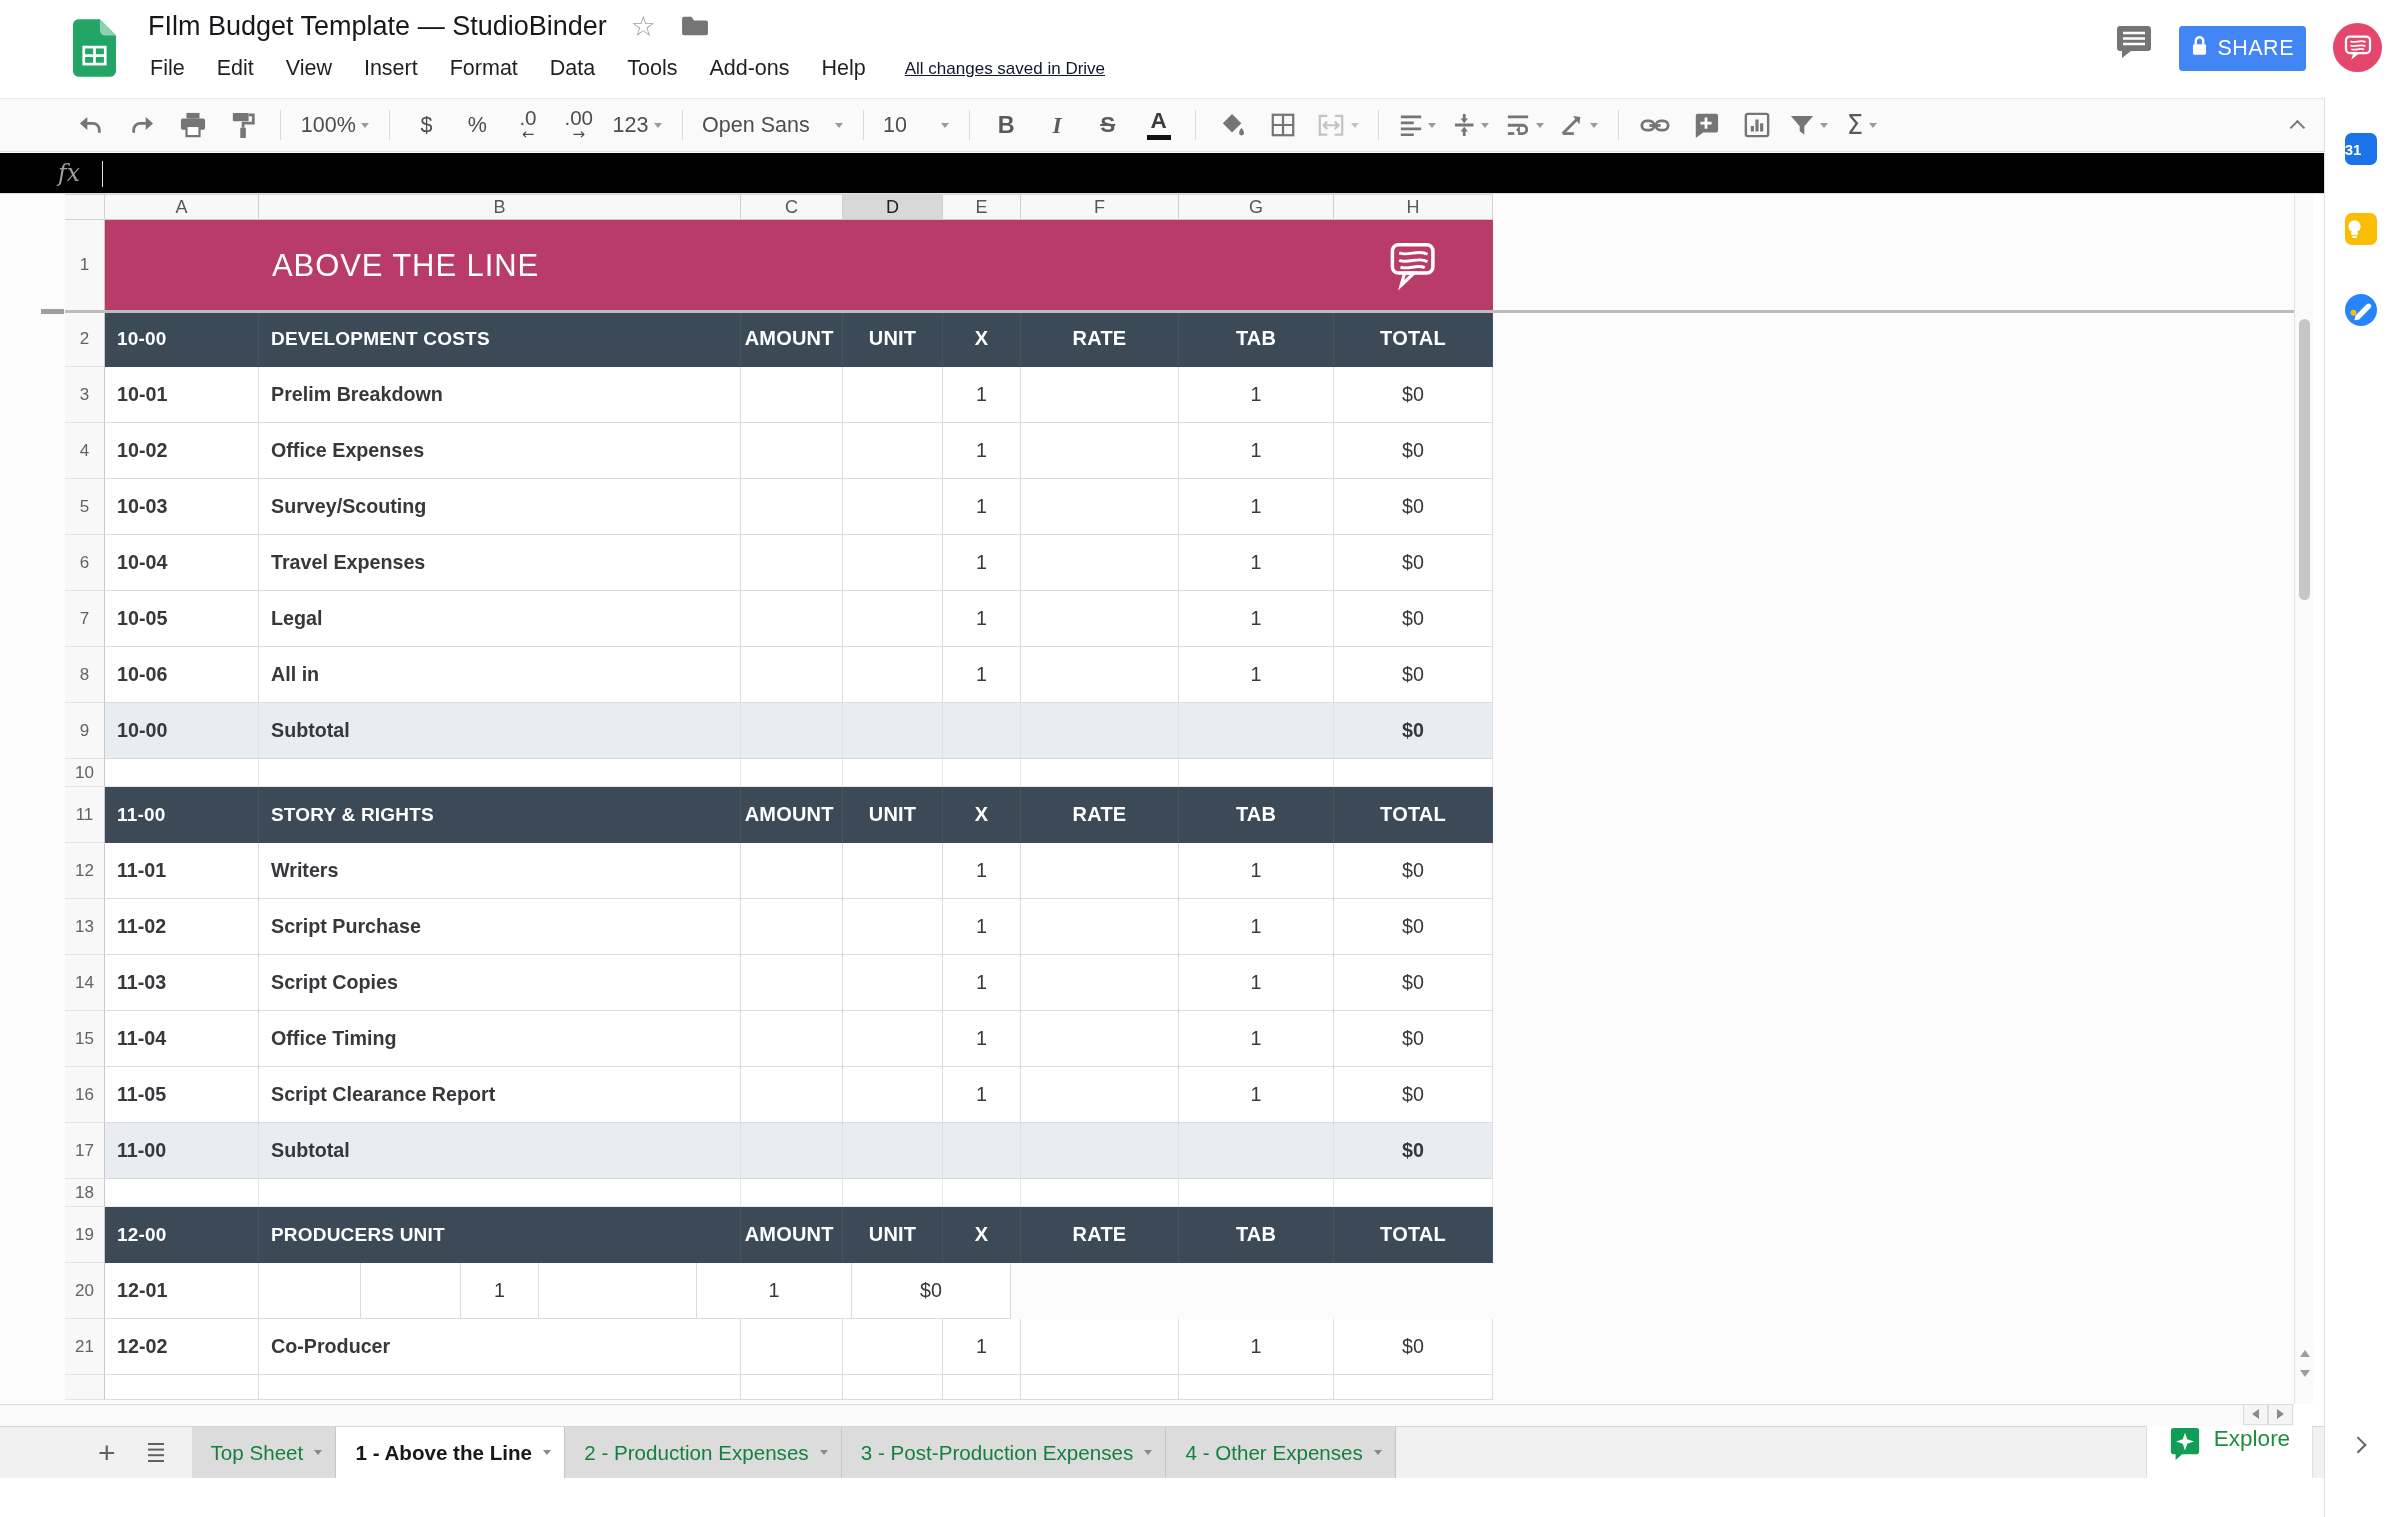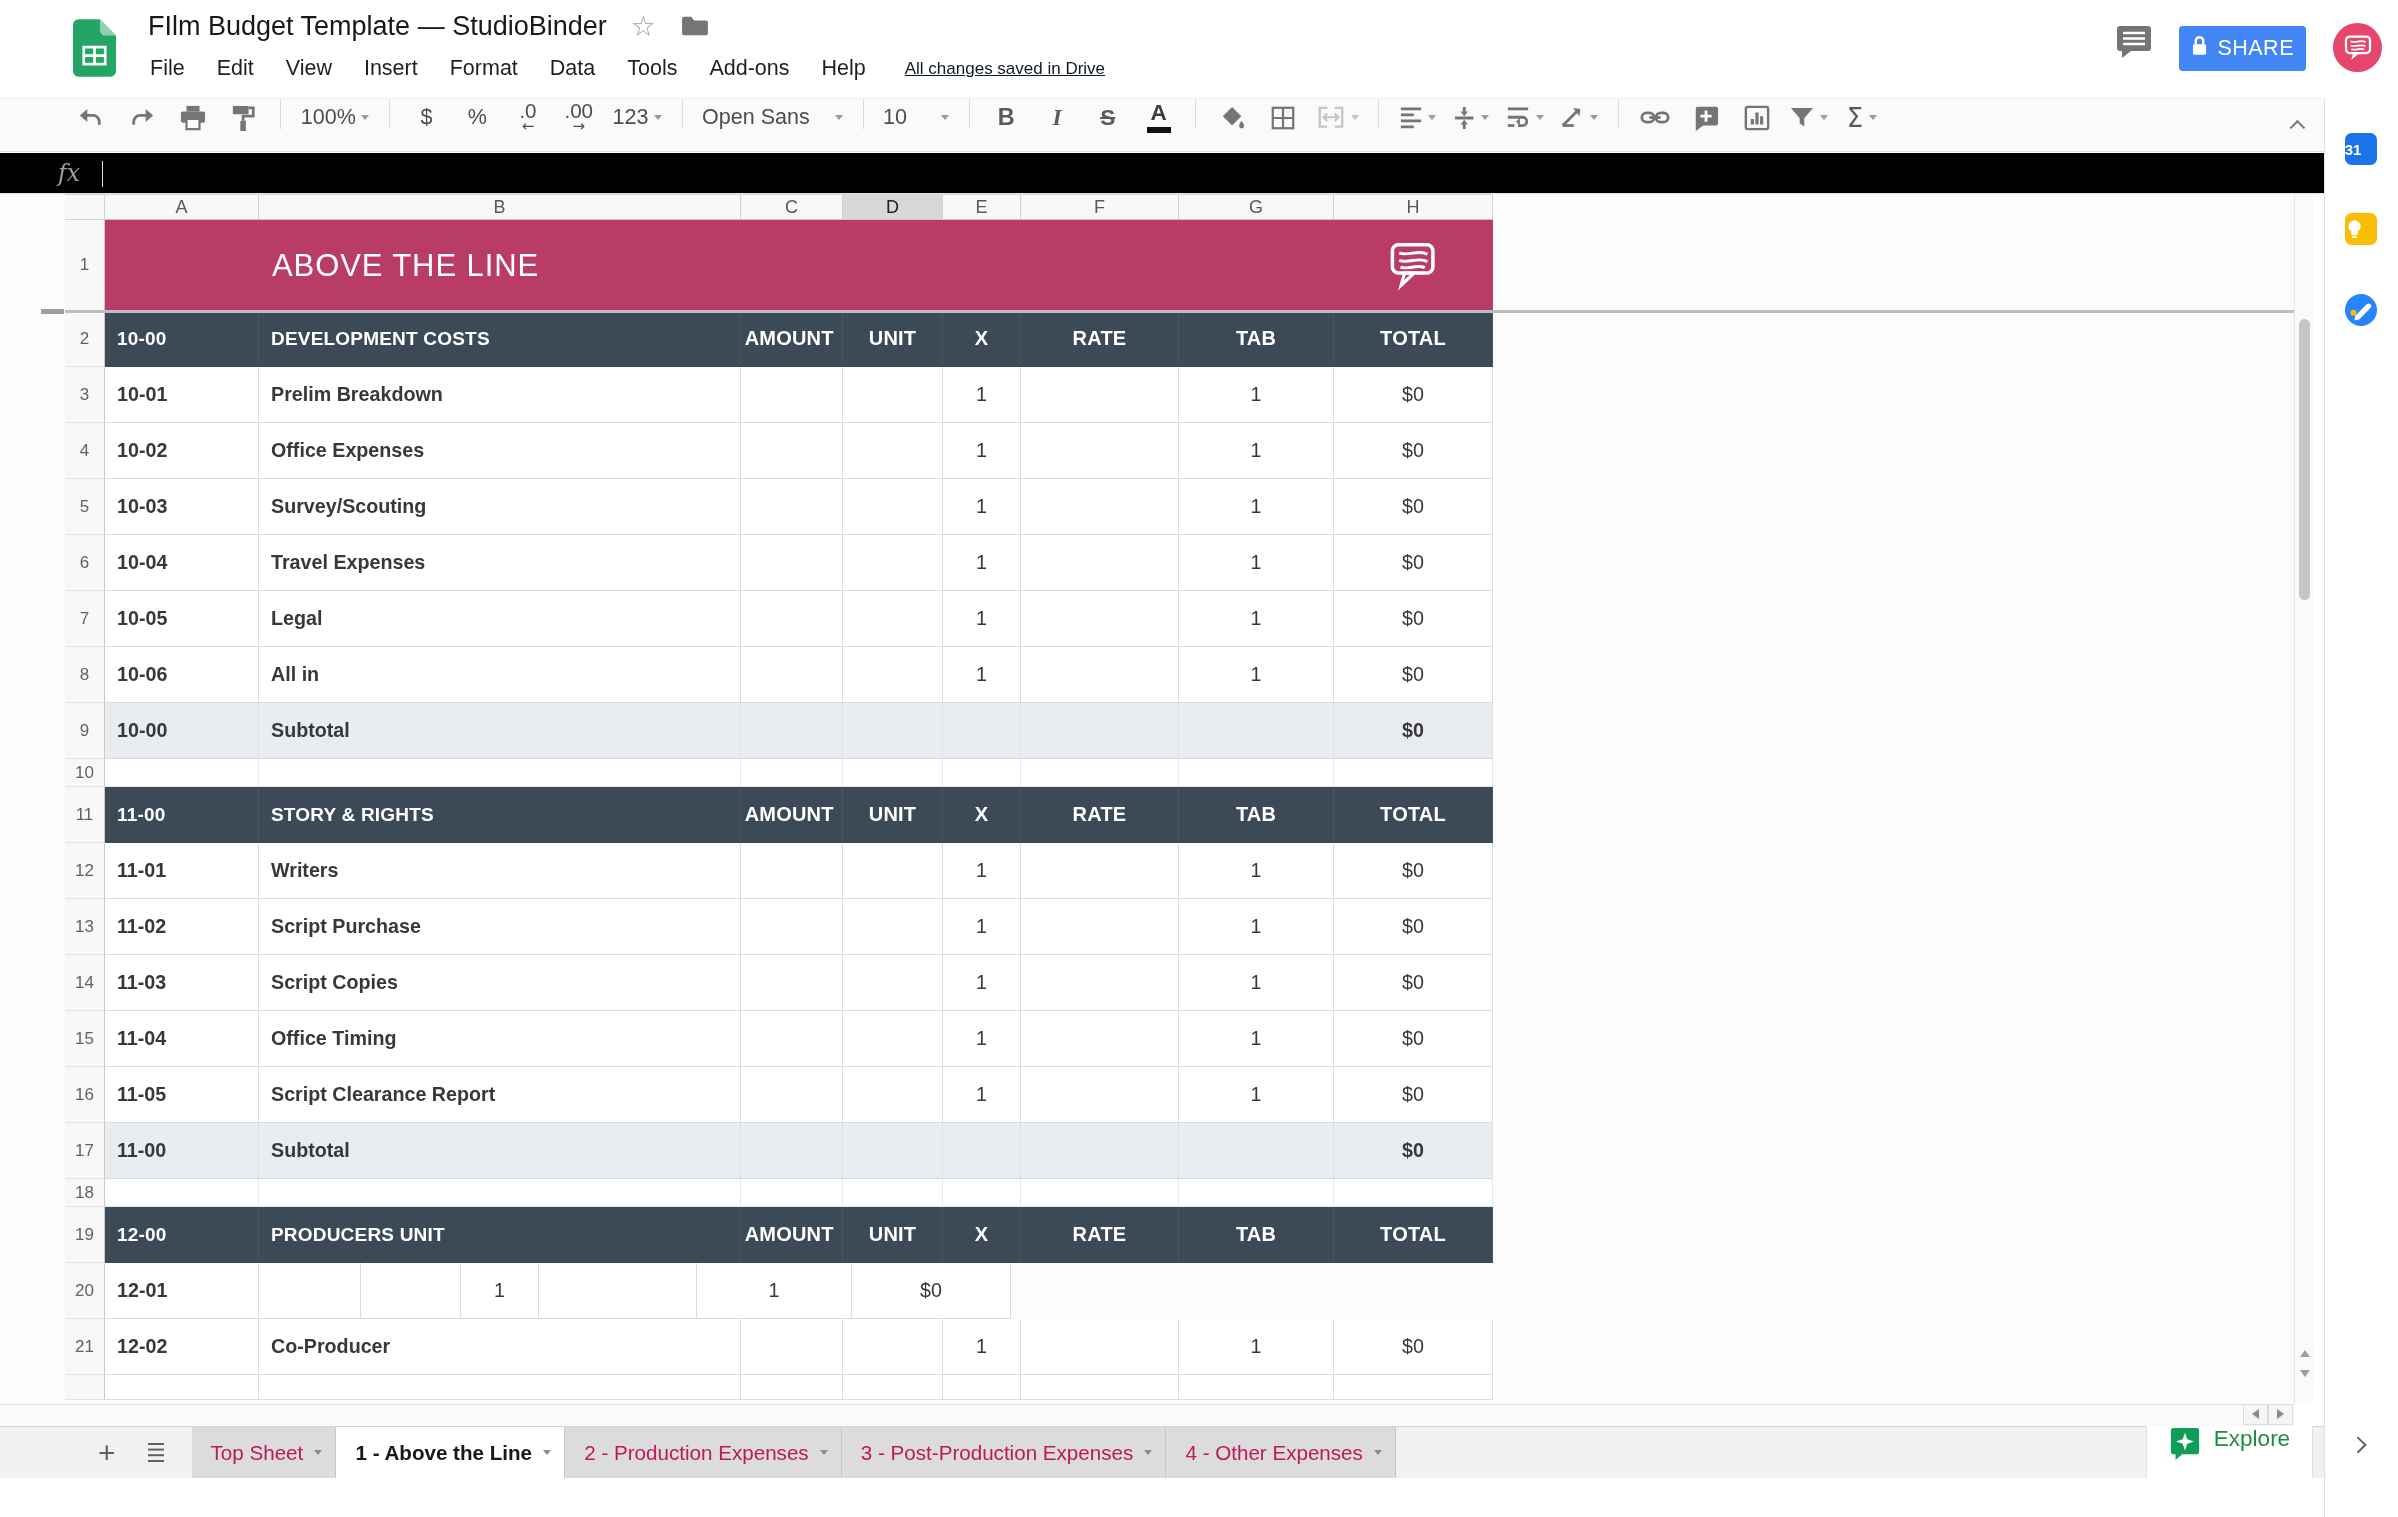--- a/index.html
+++ b/index.html
@@ -18,21 +18,21 @@
   .menu-item{font-size:21.5px;color:#1f2023;cursor:default;}
   .saved{font-size:17px;color:#0f172a;text-decoration:underline;margin-left:7px;}
   .tb-comment{position:absolute;left:2116px;top:24px;}
   .share-btn{position:absolute;left:2179px;top:26px;width:127px;height:45px;background:#4285f4;border-radius:3.7px;
     display:flex;align-items:center;justify-content:center;gap:9.4px;color:#fff;font-size:21.5px;letter-spacing:0.5px;}
   .avatar{position:absolute;left:2333px;top:22.5px;width:49px;height:49px;border-radius:50%;background:#e5476c;
     display:flex;align-items:center;justify-content:center;}
   
   .toolbar{position:absolute;left:0;top:98px;width:2324px;height:54px;background:#fafafa;
     border-top:0.9px solid #ececec;border-bottom:0.9px solid #e0e0e0;box-sizing:border-box;
-    display:flex;align-items:flex-start;padding-left:66px;}
+    display:flex;align-items:center;padding-left:66px;}
   .tbtn{display:flex;align-items:center;justify-content:center;gap:5.6px;margin:0 8.4px;min-width:34px;height:37px;color:#616161;}
   .tbtn.txt{font-size:21.5px;color:#4d4d4d;}
   .sep{width:0.9px;height:30px;background:#dadada;margin:0 11.2px;}
   .caret{width:0;height:0;border-left:4.7px solid transparent;border-right:4.7px solid transparent;border-top:5.6px solid #9a9a9a;}
   .bold-b{font-size:23.4px;font-weight:bold;color:#5a5a5a;}
   .ital-i{font-size:23.4px;font-style:italic;font-weight:bold;color:#5a5a5a;font-family:"Liberation Serif",serif;}
   .strike-s{font-size:22.5px;font-weight:bold;color:#5a5a5a;text-decoration:line-through;}
   .tc-a{font-size:22.5px;font-weight:bold;color:#3c3c3c;line-height:1;display:flex;flex-direction:column;align-items:center;}
   .tc-a .bar{width:24px;height:5.6px;background:#111;margin-top:2.8px;}
   .dec-group{display:flex;flex-direction:column;align-items:center;line-height:1;}
@@ -85,21 +85,21 @@
   .bottom-strip{position:absolute;left:0;top:1404px;width:2294px;height:21.5px;background:#fafafa;border-top:0.9px solid #dcdcdc;box-sizing:border-box;}
   .hsarrow{position:absolute;top:1404px;width:25px;height:20.6px;background:#f5f5f5;border:0.9px solid #dcdcdc;box-sizing:border-box;
     display:flex;align-items:center;justify-content:center;}
   
   .tabbar{position:absolute;left:0;top:1426px;width:2324px;height:52px;background:#f1f1f1;border-top:0.9px solid #d5d5d5;
     box-sizing:border-box;display:flex;align-items:stretch;}
   .tabbar-tools{display:flex;align-items:center;gap:32px;padding-left:98px;padding-right:28px;}
   .add-sheet{font-size:30px;color:#616161;line-height:1;}
   .all-sheets{width:16px;height:2.8px;background:#616161;box-shadow:0 5.6px 0 #616161,0 11.2px 0 #616161,0 17px 0 #616161;margin-top:-17px;}
   .tab{display:flex;align-items:center;gap:11.2px;padding:0 13px 0 19px;background:#dcdcdc;border-right:0.9px solid #c6c6c6;
-    color:#be185d;font-size:20.6px;white-space:nowrap;}
+    color:#15803d;font-size:20.6px;white-space:nowrap;}
   .tab:first-of-type{border-left:0.9px solid #c6c6c6;}
   .tab.active{background:#fff;color:#17171c;font-weight:bold;}
   .tab .caret{border-top-color:#8a8a8a;}
   .explore{position:absolute;left:2146px;top:1426px;width:167px;height:52px;background:#fff;
     border-left:0.9px solid #e0e0e0;border-right:0.9px solid #e0e0e0;box-sizing:border-box;
     display:flex;justify-content:center;gap:13px;}
   .explore-label{color:#1e8e3e;font-size:22.5px;}
   
   .side-panel{position:absolute;left:2324px;top:98px;width:74px;height:1419px;background:#fff;border-left:0.9px solid #e0e0e0;box-sizing:border-box;}
   .sp-icon{position:absolute;left:19.7px;width:32px;height:32px;border-radius:6.6px;display:flex;align-items:center;justify-content:flex-start;}

